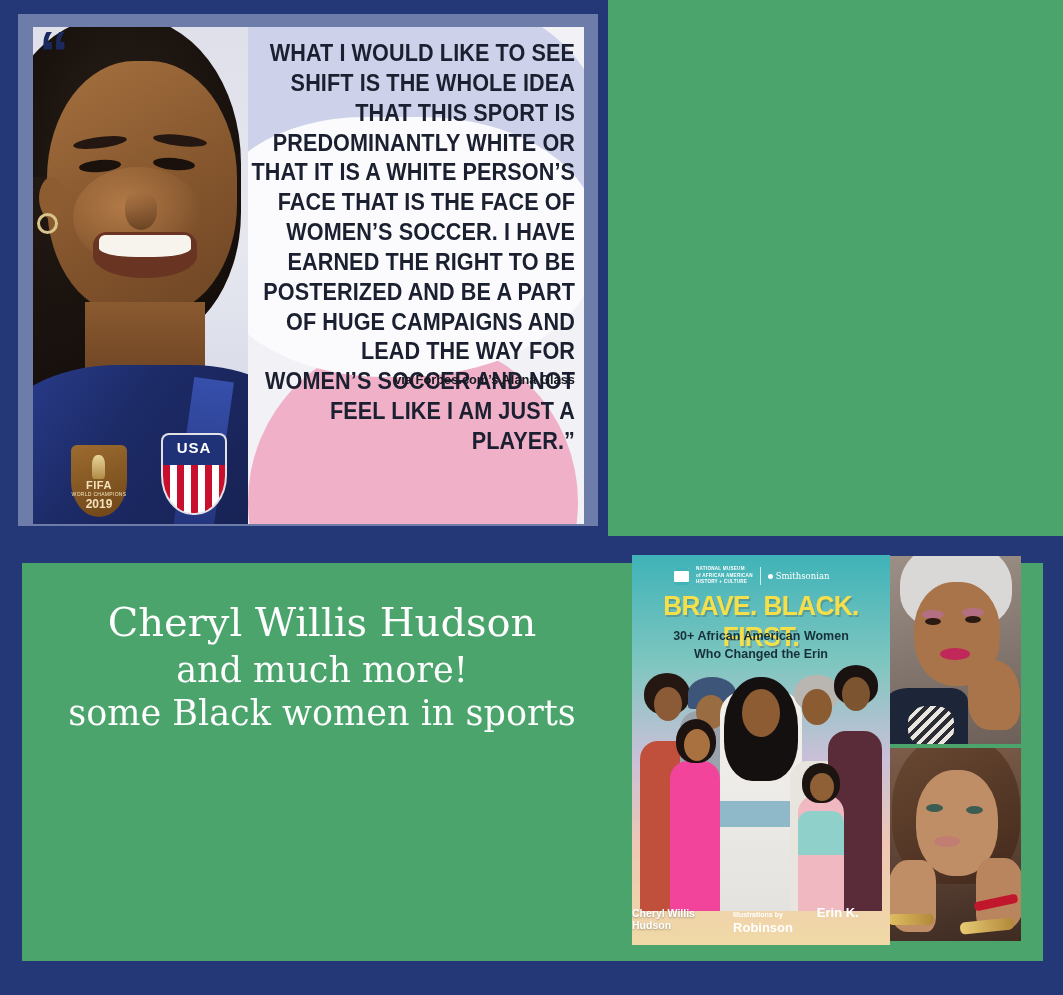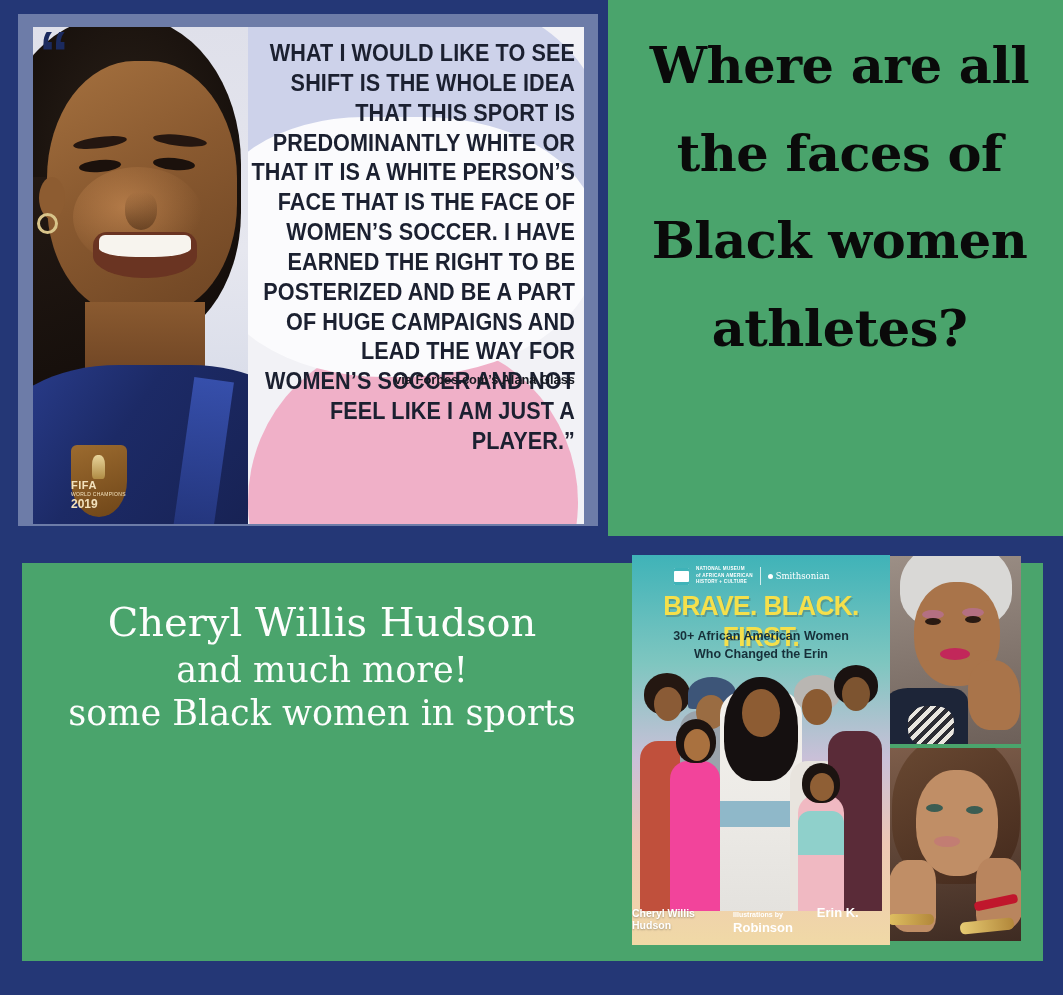--- a/index.html
+++ b/index.html
@@ -76,21 +76,21 @@
   .crest{position:absolute;left:130px;top:408px;width:62px;height:78px;
     background:#f3f3f5;border-radius:6px 6px 48% 48%;overflow:hidden;
     box-shadow:0 0 0 2px #e2e2e6;}
   .crest-top{position:absolute;left:0;top:0;width:100%;height:30px;background:#1f3277;}
   .crest-usa{position:absolute;left:0;top:4px;width:100%;text-align:center;
     color:#fff;font-weight:bold;font-size:15px;letter-spacing:1px;font-family:"Liberation Sans",sans-serif;}
   .crest-stripes{position:absolute;left:0;top:30px;width:100%;height:48px;
     background:repeating-linear-gradient(90deg,#c8102e 0 7px,#fff 7px 14px);}
   .fifa{position:absolute;left:38px;top:418px;width:56px;height:72px;
     background:linear-gradient(160deg,#9c6b2f,#6e4518);border-radius:6px 6px 50% 50%;
-    color:#f3e2bd;text-align:left;}
+    color:#f3e2bd;text-align:center;}
   .fifa .f1{font-size:11px;font-weight:bold;margin-top:34px;letter-spacing:.5px;}
   .fifa .f2{font-size:5px;letter-spacing:.3px;}
   .fifa .f3{font-size:12px;font-weight:bold;}
   .fifa-cup{position:absolute;left:21px;top:10px;width:13px;height:24px;
     background:linear-gradient(180deg,#e8d49a,#b08c45);border-radius:40% 40% 20% 20%;}
 
   .qmark{
     position:absolute;left:6px;top:2px;color:#1b2a5e;font-size:60px;
     font-weight:bold;font-family:"Liberation Sans",sans-serif;line-height:.8;
     letter-spacing:-2px;
@@ -232,28 +232,33 @@
       <div class="a-jersey"></div>
       <div class="a-jstripe"></div>
 
       <div class="fifa">
         <div class="fifa-cup"></div>
         <div class="f1">FIFA</div>
         <div class="f2">WORLD CHAMPIONS</div>
         <div class="f3">2019</div>
       </div>
 
+      <div class="crest">
+        <div class="crest-top"></div>
+
+        <div class="crest-usa">USA</div>
+        <div class="crest-stripes"></div>
+      </div>
     </div>
 
     <div class="qmark">“</div>
     <div class="quote-text">What I would like to see shift is the whole idea that this sport is predominantly white or that it is a white person’s face that is the face of women’s soccer. I have earned the right to be posterized and be a part of huge campaigns and lead the way for women’s soccer and not feel like I am just a player.”</div>
     <div class="quote-attr">via Forbes.com’s Alana Glass</div>
   </div>
 
-  <div class="headline">Where are all the faces of Black women athletes?</div>
 
   <div class="bot-navy"></div>
   <div class="bot-green"></div>
 
   <div class="bot-text">
     <span class="big">Cheryl Willis Hudson</span>
     <span class="sm">and much more!</span>
     <span class="sm">some Black women in sports</span>
   </div>
 

